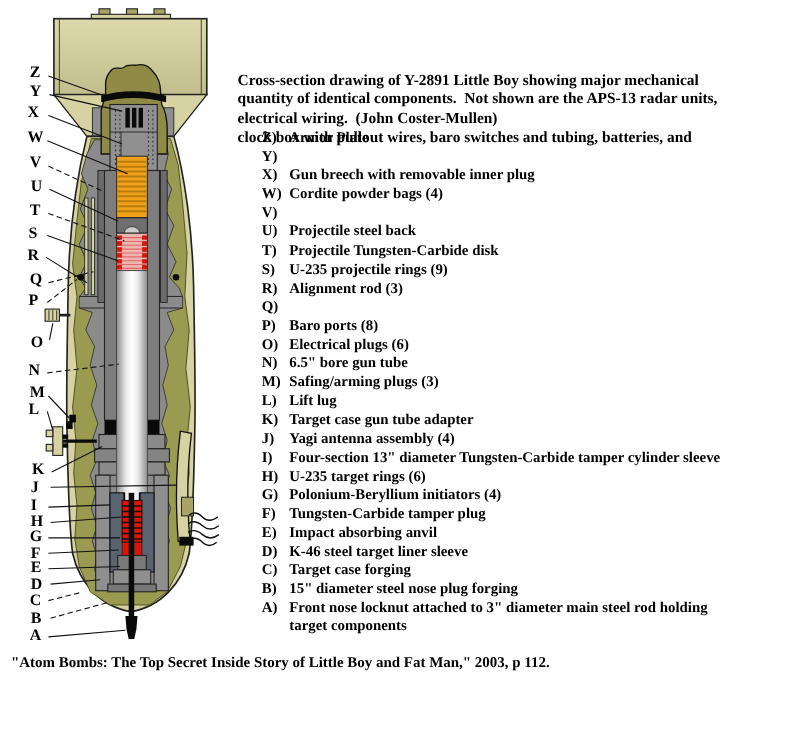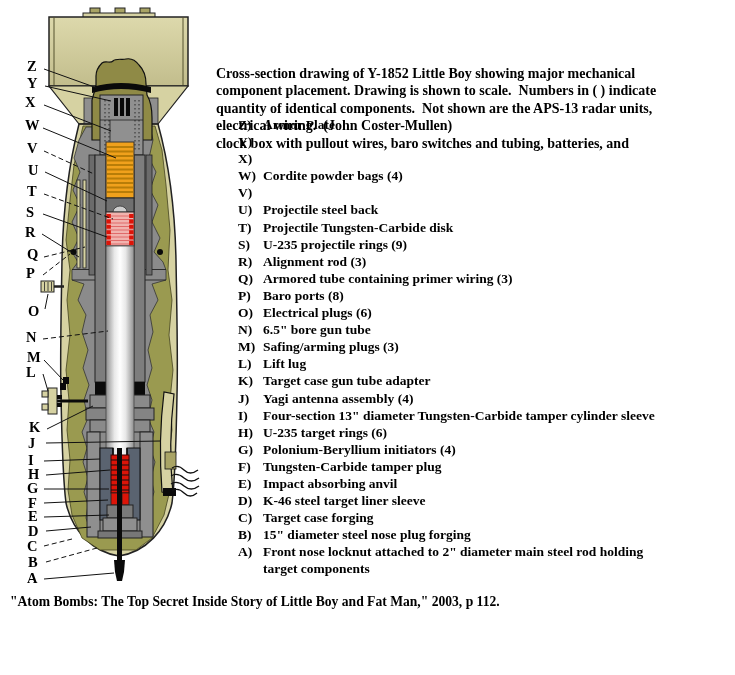--- a/index.html
+++ b/index.html
@@ -269,35 +269,36 @@
       <div class="dlabel" style="left: 28px; top: 495px;">F</div>
       <div class="dlabel" style="left: 28px; top: 508px;">E</div>
       <div class="dlabel" style="left: 28px; top: 523px;">D</div>
       <div class="dlabel" style="left: 27px; top: 538px;">C</div>
       <div class="dlabel" style="left: 28px; top: 554px;">B</div>
       <div class="dlabel" style="left: 27px; top: 570px;">A</div>
     </div>
 
   <div class="intro">
     
-  <div>Cross-section drawing of Y-1852 Little Boy showing major mechanical</div><div>component placement. Drawing is shown to scale.  Numbers in ( ) indicate</div><div>quantity of identical components.  Not shown are the APS-13 radar units,</div><div>electrical wiring.  (John Coster-Mullen)</div><div>clock box with pullout wires, baro switches and tubing, batteries, and</div></div>
+  <div>Cross-section drawing of Y-2891 Little Boy showing major mechanical</div><div>quantity of identical components.  Not shown are the APS-13 radar units,</div><div>electrical wiring.  (John Coster-Mullen)</div><div>clock box with pullout wires, baro switches and tubing, batteries, and</div></div>
 
   <div class="legend">
 
       <div class="row">
         <span class="ltr">Z)</span>
         <span class="txt">Armor Plate</span>
       </div>
 
       <div class="row">
         <span class="ltr">Y)</span>
       </div>
 
       <div class="row">
         <span class="ltr">X)</span>
+        <span class="txt">Gun breech with removable inner plug</span>
       </div>
 
       <div class="row">
         <span class="ltr">W)</span>
         <span class="txt">Cordite powder bags (4)</span>
       </div>
 
       <div class="row">
         <span class="ltr">V)</span>
       </div>
@@ -317,21 +318,20 @@
         <span class="txt">U-235 projectile rings (9)</span>
       </div>
 
       <div class="row">
         <span class="ltr">R)</span>
         <span class="txt">Alignment rod (3)</span>
       </div>
 
       <div class="row">
         <span class="ltr">Q)</span>
-        <span class="txt">Armored tube containing primer wiring (3)</span>
       </div>
 
       <div class="row">
         <span class="ltr">P)</span>
         <span class="txt">Baro ports (8)</span>
       </div>
 
       <div class="row">
         <span class="ltr">O)</span>
         <span class="txt">Electrical plugs (6)</span>
@@ -397,21 +397,21 @@
         <span class="txt">Target case forging</span>
       </div>
 
       <div class="row">
         <span class="ltr">B)</span>
         <span class="txt">15" diameter steel nose plug forging</span>
       </div>
 
       <div class="row">
         <span class="ltr">A)</span>
-        <span class="txt">Front nose locknut attached to 2" diameter main steel rod holding
+        <span class="txt">Front nose locknut attached to 3" diameter main steel rod holding
 target components</span>
       </div>
     </div>
 
   <div class="citation">
 
   <div>"Atom Bombs: The Top Secret Inside Story of Little Boy and Fat Man," 2003, p 112.</div>
     </div>
 
 </div>

